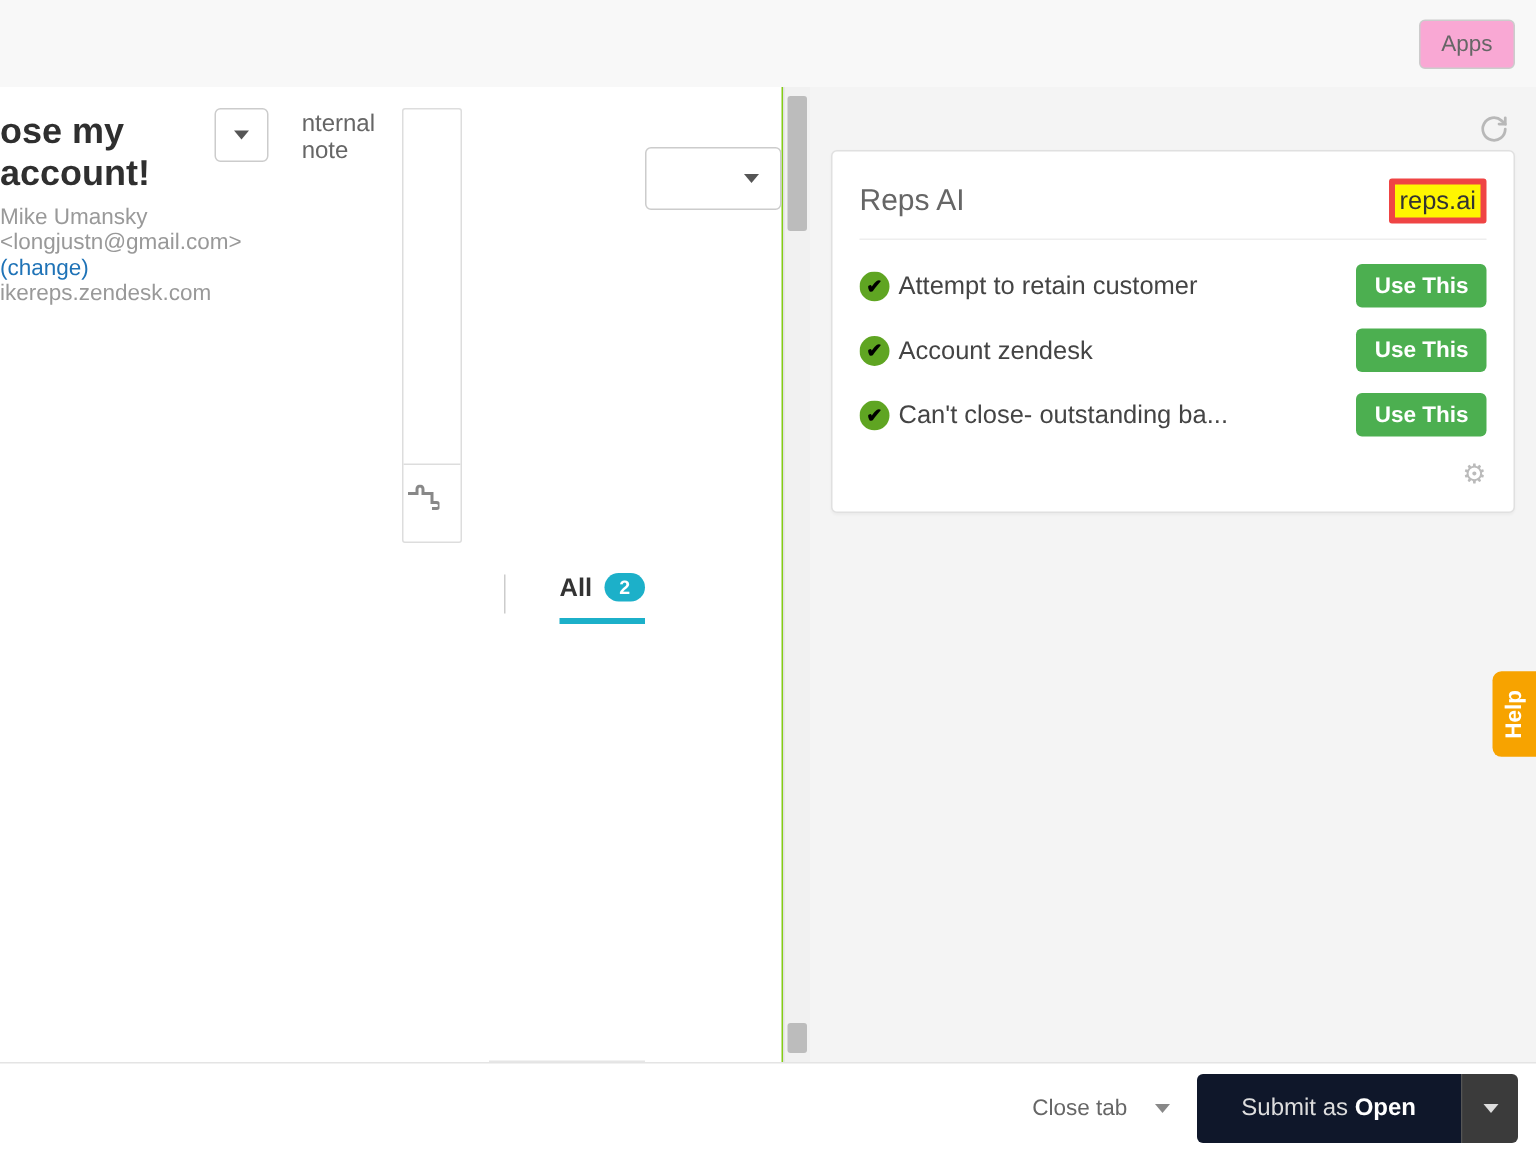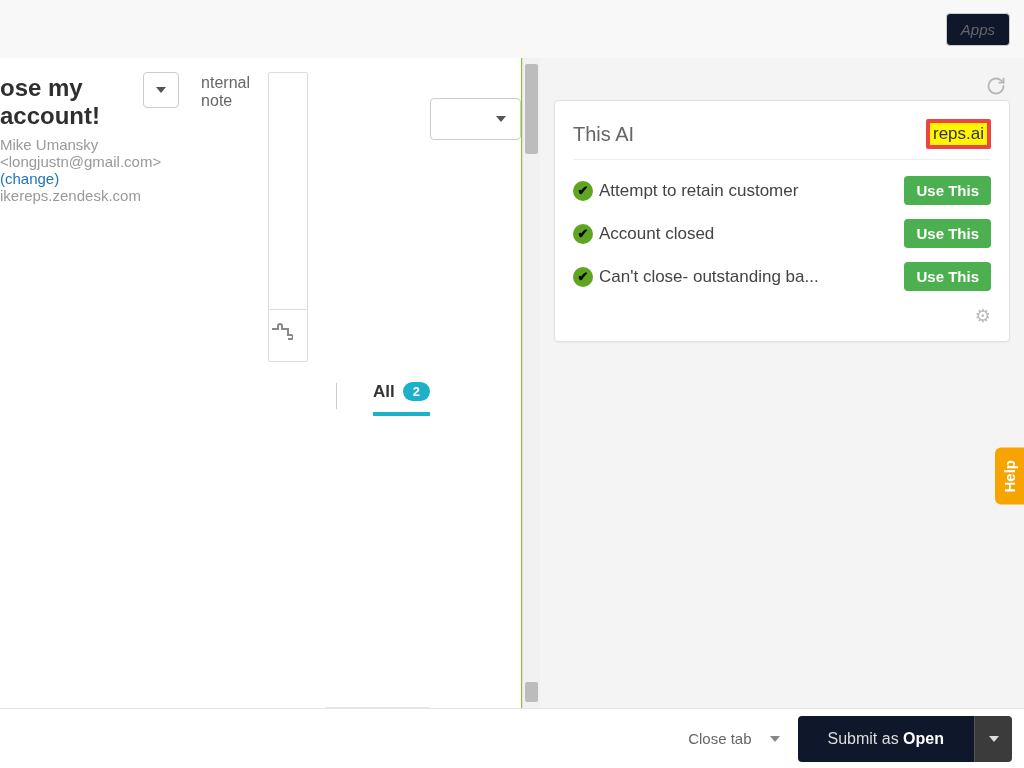--- a/index.html
+++ b/index.html
@@ -16,28 +16,27 @@
   
   .topbar {
     height: 58px;
     background: #f8f8f8;
     display: flex;
     justify-content: flex-end;
     align-items: center;
     padding-right: 14px;
   }
   .apps-btn {
-    background: #0f172a;
+    background: #f9a8d4;
     border: 1px solid #ccc;
     border-radius: 4px;
     padding: 7px 14px;
     font-size: 15px;
     color: #666;
     cursor: pointer;
-    font-style: italic;
   }
 
   
   .main-row {
     position: absolute;
     top: 58px;
     bottom: 60px;
     left: 0;
     right: 0;
     display: flex;
@@ -417,36 +416,36 @@
   <div class="right-pane">
     <div class="refresh-icon">
       <svg viewBox="0 0 24 24" fill="none" stroke="currentColor" stroke-width="2.2" stroke-linecap="round">
           <path d="M21 12a9 9 0 1 1-3-6.7L21 8"></path>
           <path d="M21 3v5h-5"></path>
         </svg>
     </div>
 
     <div class="app-card">
       <div class="app-card-header">
-        <div class="app-title">This AI</div>
+        <div class="app-title">Reps AI</div>
         <div class="reps-logo">reps.ai</div>
       </div>
 
       <div class="suggestion">
         <div class="sugg-left">
           <span class="check-badge">✔</span>
           <span>Attempt to retain customer</span>
         </div>
         <button class="use-btn">Use This</button>
       </div>
 
       <div class="suggestion">
         <div class="sugg-left">
           <span class="check-badge">✔</span>
-          <span>Account closed</span>
+          <span>Account zendesk</span>
         </div>
         <button class="use-btn">Use This</button>
       </div>
 
       <div class="suggestion">
         <div class="sugg-left">
           <span class="check-badge">✔</span>
           <span>Can't close- outstanding ba...</span>
         </div>
         <button class="use-btn">Use This</button>

